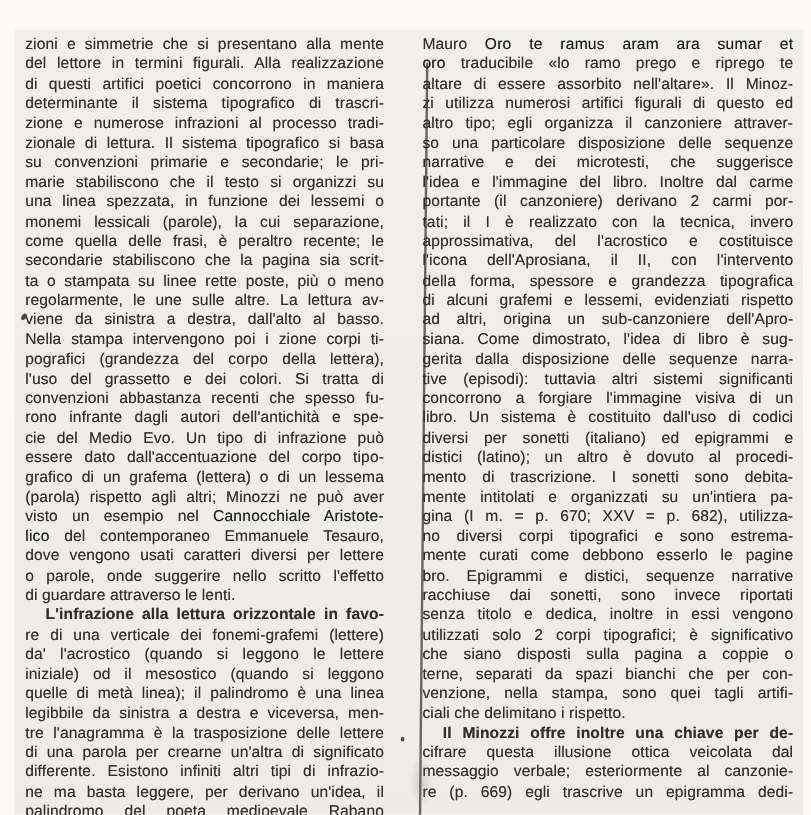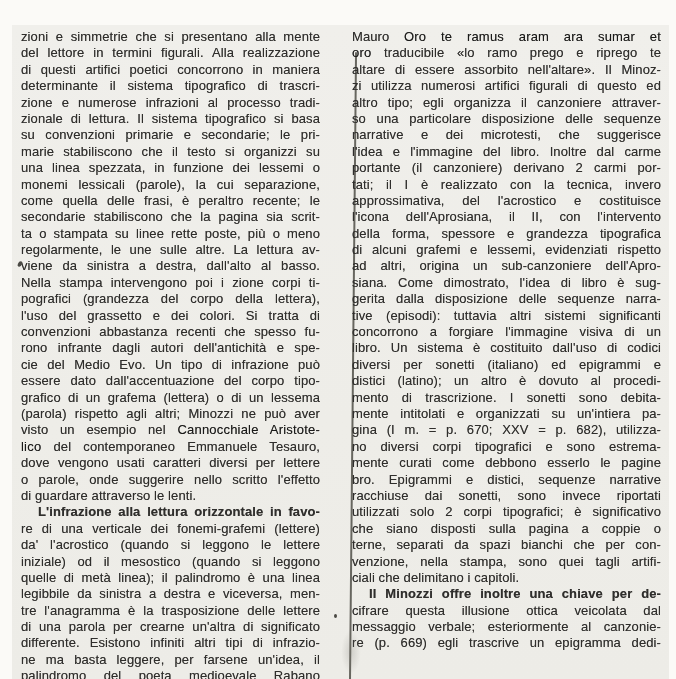--- a/index.html
+++ b/index.html
@@ -77,21 +77,21 @@
       <div class="line end"><span>di guardare attraverso le lenti.</span></div>
       <div class="line indent"><span>L'infrazione alla lettura orizzontale in favo-</span></div>
       <div class="line"><span>re di una verticale dei fonemi-grafemi (lettere)</span></div>
       <div class="line"><span>da' l'acrostico (quando si leggono le lettere</span></div>
       <div class="line"><span>iniziale) od il mesostico (quando si leggono</span></div>
       <div class="line"><span>quelle di metà linea); il palindromo è una linea</span></div>
       <div class="line"><span>legibbile da sinistra a destra e viceversa, men-</span></div>
       <div class="line"><span>tre l'anagramma è la trasposizione delle lettere</span></div>
       <div class="line"><span>di una parola per crearne un'altra di significato</span></div>
       <div class="line"><span>differente. Esistono infiniti altri tipi di infrazio-</span></div>
-      <div class="line"><span>ne ma basta leggere, per farsene un'idea, il</span></div>
+      <div class="line"><span>ne ma basta leggere, per derivano un'idea, il</span></div>
       <div class="line"><span>palindromo del poeta medioevale Rabano</span></div>
     </div>
   <div class="divider"></div>
   <div class="col col-right">
       <div class="line"><span>Mauro </span> <b>Oro te ramus aram ara sumar et</b></div>
       <div class="line"><b>oro</b> <span> traducibile «lo ramo prego e riprego te</span></div>
       <div class="line"><span>altare di essere assorbito nell'altare». Il Minoz-</span></div>
       <div class="line"><span>zi utilizza numerosi artifici figurali di questo ed</span></div>
       <div class="line"><span>altro tipo; egli organizza il canzoniere attraver-</span></div>
       <div class="line"><span>so una particolare disposizione delle sequenze</span></div>
@@ -111,25 +111,26 @@
       <div class="line"><span>libro. Un sistema è costituito dall'uso di codici</span></div>
       <div class="line"><span>diversi per sonetti (italiano) ed epigrammi e</span></div>
       <div class="line"><span>distici (latino); un altro è dovuto al procedi-</span></div>
       <div class="line"><span>mento di trascrizione. I sonetti sono debita-</span></div>
       <div class="line"><span>mente intitolati e organizzati su un'intiera pa-</span></div>
       <div class="line"><span>gina (I m. = p. 670; XXV = p. 682), utilizza-</span></div>
       <div class="line"><span>no diversi corpi tipografici e sono estrema-</span></div>
       <div class="line"><span>mente curati come debbono esserlo le pagine</span></div>
       <div class="line"><span>bro. Epigrammi e distici, sequenze narrative</span></div>
       <div class="line"><span>racchiuse dai sonetti, sono invece riportati</span></div>
+      <div class="line"><span>senza titolo e dedica, inoltre in essi vengono</span></div>
       <div class="line"><span>utilizzati solo 2 corpi tipografici; è significativo</span></div>
       <div class="line"><span>che siano disposti sulla pagina a coppie o</span></div>
       <div class="line"><span>terne, separati da spazi bianchi che per con-</span></div>
       <div class="line"><span>venzione, nella stampa, sono quei tagli artifi-</span></div>
-      <div class="line end"><span>ciali che delimitano i capitoli.</span></div>
+      <div class="line end"><span>ciali che delimitano i rispetto.</span></div>
       <div class="line indent"><span>Il Minozzi offre inoltre una chiave per de-</span></div>
       <div class="line"><span>cifrare questa illusione ottica veicolata dal</span></div>
       <div class="line"><span>messaggio verbale; esteriormente al canzonie-</span></div>
       <div class="line"><span>re (p. 669) egli trascrive un epigramma dedi-</span></div>
     </div>
   <div class="speck speck-comma"></div>
   <div class="speck speck-dot"></div>
   <div class="smudge"></div>
 </div>
 

